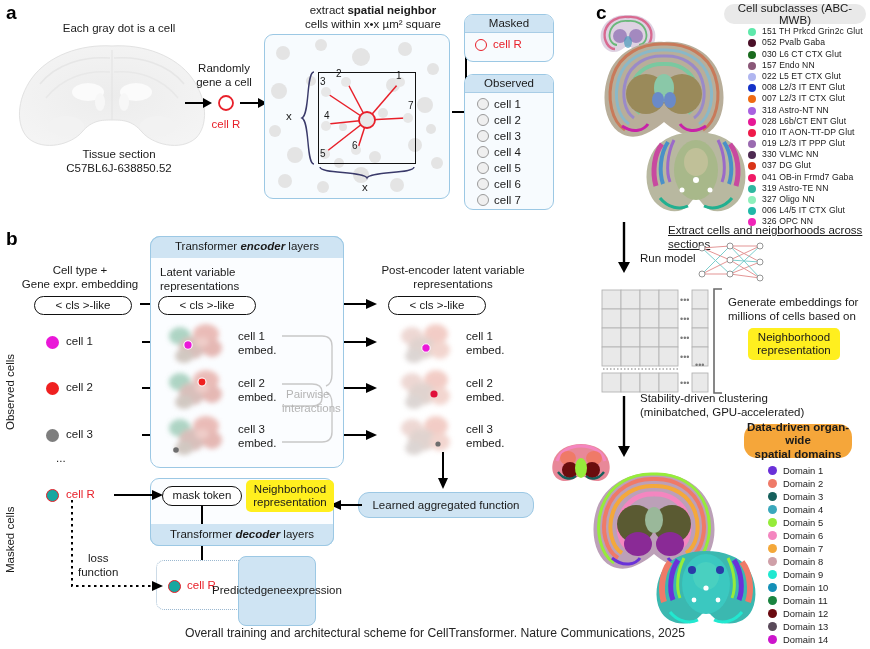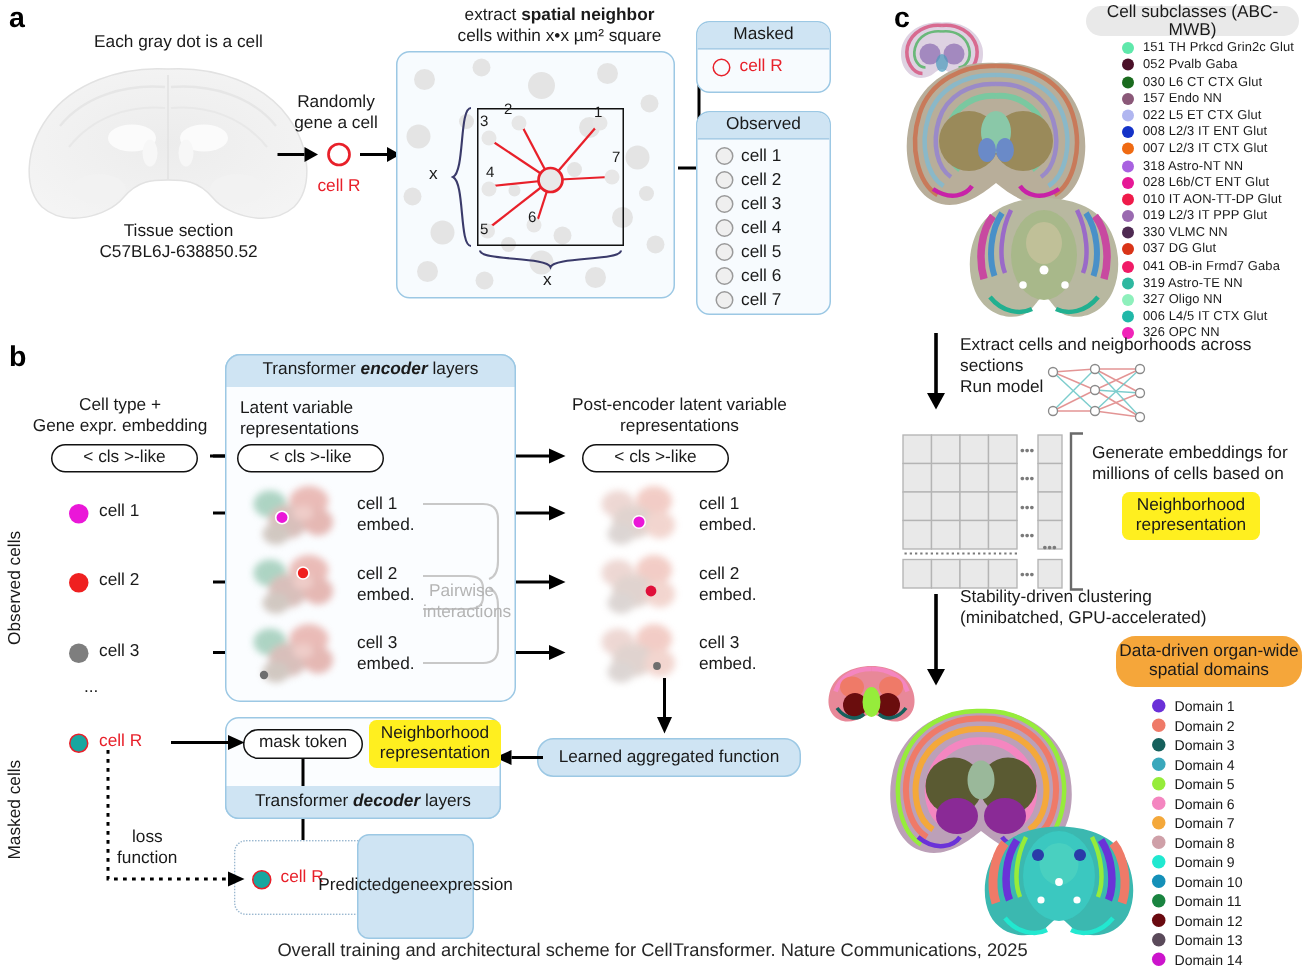--- a/index.html
+++ b/index.html
@@ -785,21 +785,21 @@
         <span>326 OPC NN</span>
       </div>
   </div>
 
   <div class="abs" style="left:617px; top:222px; width:14px; height:52px;">
     <svg width="14" height="52" viewBox="0 0 14 52">
         <line x1="7" y1="0" x2="7" y2="40" stroke="#000" stroke-width="2.4"></line>
         <polygon points="1,40 7,51 13,40" fill="#000"></polygon>
       </svg>
   </div>
-  <div class="abs txt" style="left:640px; top:224px;">Extract cells and neigborhoods across sections</div>
+  <div class="abs txt" style="left:668px; top:224px;text-decoration:underline;">Extract cells and neigborhoods across sections</div>
   <div class="abs txt" style="left:640px; top:252px;">Run model</div>
 
   <div class="abs" style="left:696px; top:240px; width:72px; height:46px;">
     <svg width="72" height="46" viewBox="0 0 72 46">
       <g stroke="#e08a8a" stroke-width="1" fill="none" opacity="0.9">
         <line x1="6" y1="8" x2="34" y2="6"></line>
           <line x1="6" y1="8" x2="34" y2="20"></line>
         <line x1="6" y1="34" x2="34" y2="20"></line>
           <line x1="6" y1="34" x2="34" y2="34"></line>
         <line x1="34" y1="6" x2="64" y2="6"></line>
@@ -888,21 +888,21 @@
 
   <div class="abs" style="left:617px; top:396px; width:14px; height:62px;">
     <svg width="14" height="62" viewBox="0 0 14 62">
         <line x1="7" y1="0" x2="7" y2="50" stroke="#000" stroke-width="2.4"></line>
         <polygon points="1,50 7,61 13,50" fill="#000"></polygon>
       </svg>
   </div>
   <div class="abs txt" style="left:640px; top:392px;">Stability-driven clustering</div>
   <div class="abs txt" style="left:640px; top:406px;">(minibatched, GPU-accelerated)</div>
 
-  <div class="abs orangebox" style="left:744px; top:424px; width:124px; height:34px;">
+  <div class="abs orangebox" style="left:744px; top:424px; width:108px; height:34px;font-weight:bold;">
     <div>Data-driven organ-wide</div>
     <div>spatial domains</div>
   </div>
 
   <div class="abs" style="left:548px; top:442px; width:66px; height:42px;">
     <svg width="66" height="42" viewBox="0 0 66 42">
       <defs>
           <filter id="dx1" x="-10%" y="-10%" width="120%" height="120%">
             <feGaussianBlur stdDeviation="0.5"></feGaussianBlur>
           </filter>

